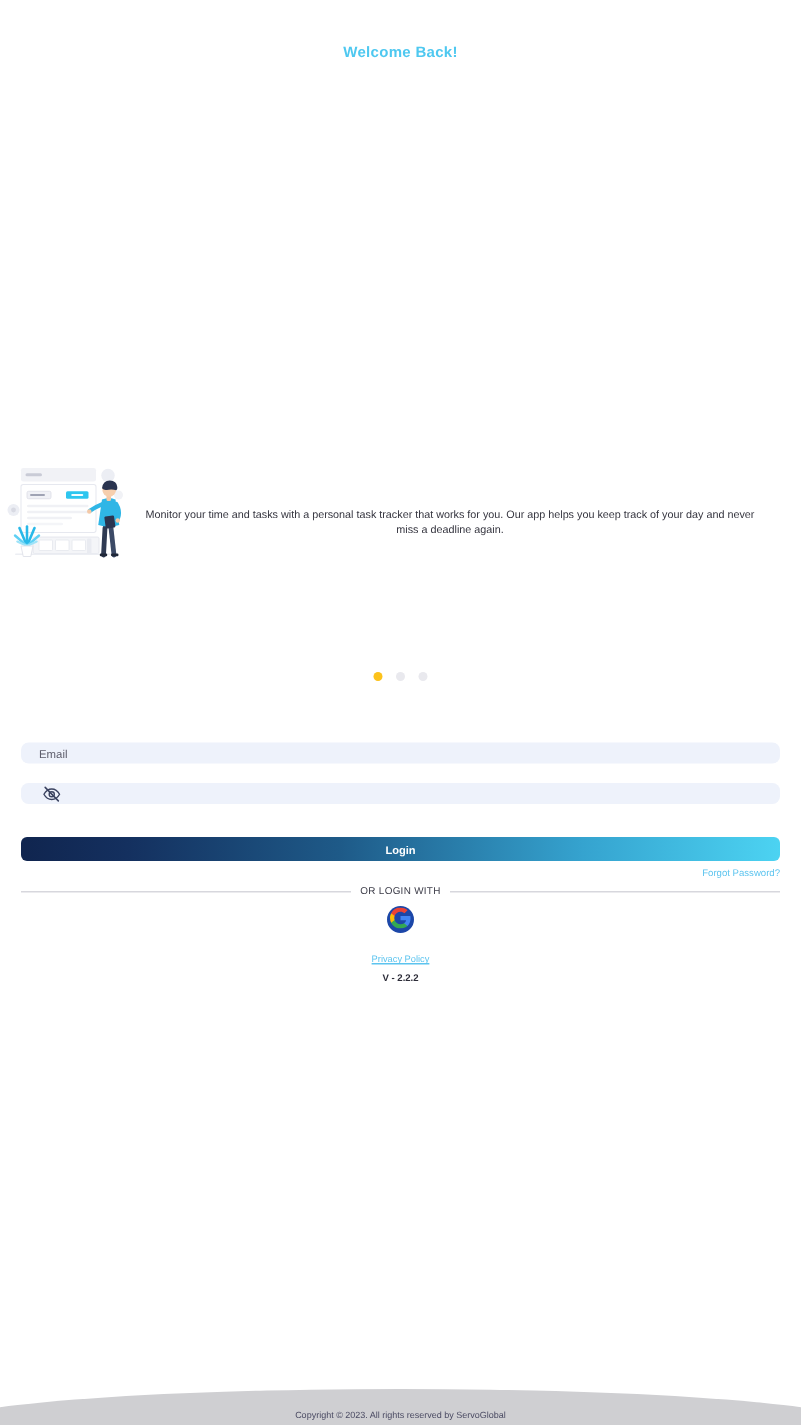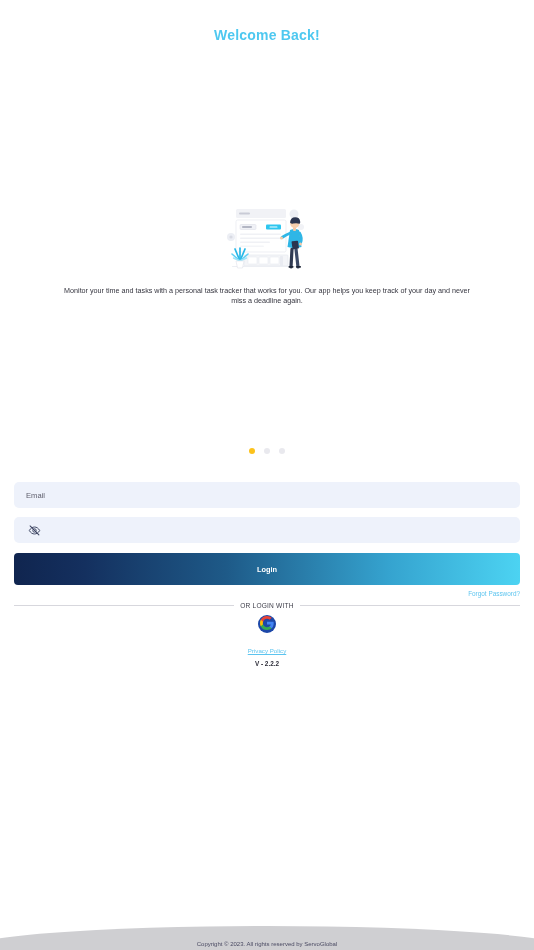--- a/index.html
+++ b/index.html
@@ -26,32 +26,32 @@
   }
 
   
   .title-wrap {
     height: 70px;
     display: flex;
     align-items: center;
     justify-content: center;
   }
   .page-title {
-    font-size: 14px;
+    font-size: 10px;
     font-weight: bold;
     color: #4ec8f0;
     letter-spacing: .2px;
     text-align: center;
   }
 
   
   .hero {
     height: 412px;
     display: flex;
-    flex-direction: column;
+    flex-direction: row;
     align-items: center;
     justify-content: flex-start;
     padding-top: 135px;
     position: relative;
   }
 
   .illustration {
     width: 90px;
     height: 72px;
     position: relative;
@@ -86,27 +86,28 @@
     background: #fcc21b;
   }
 
   
   .form-area {
     padding: 0 14px;
   }
 
   .field {
     position: relative;
-    height: 26px;
+    height: 14px;
     background: #eef2fb;
     border-radius: 5px;
     display: flex;
     align-items: center;
     padding: 0 12px;
     margin-bottom: 9px;
+    margin-top: 13px;
   }
   .field input {
     flex: 1;
     border: none;
     outline: none;
     background: transparent;
     font-family: "Liberation Sans", sans-serif;
     font-size: 7.6px;
     color: #3a3a46;
   }
@@ -119,30 +120,30 @@
     align-items: center;
     justify-content: center;
     cursor: pointer;
     background: none;
     border: none;
     padding: 0;
   }
 
   .login-btn {
     width: 100%;
-    height: 32px;
+    height: 16px;
     border: none;
     border-radius: 4px;
     background: linear-gradient(90deg, #10254f 0%, #14305f 14%, #1e5a88 42%, #35a3cf 74%, #4cd3f2 100%);
     color: #ffffff;
     font-family: "Liberation Sans", sans-serif;
     font-size: 7.4px;
     font-weight: bold;
     cursor: pointer;
-    margin-top: 1px;
+    margin-top: 13px;
   }
 
   .forgot-row {
     display: flex;
     justify-content: flex-end;
     margin-top: 5px;
   }
   .forgot-link {
     font-size: 6.4px;
     color: #5cc4ef;

